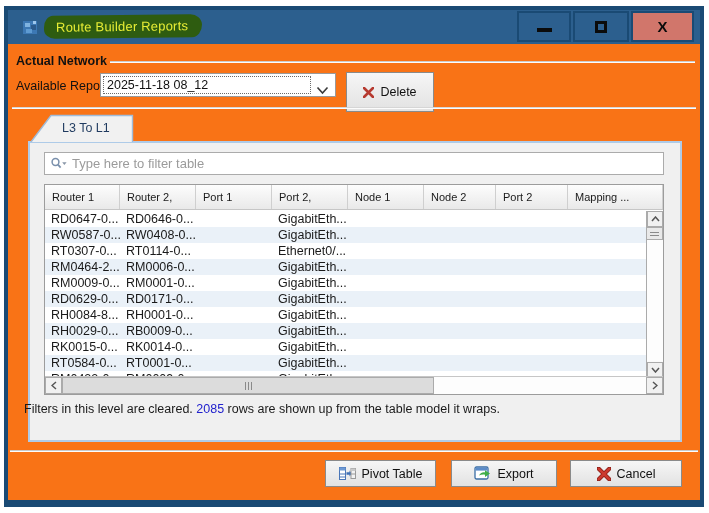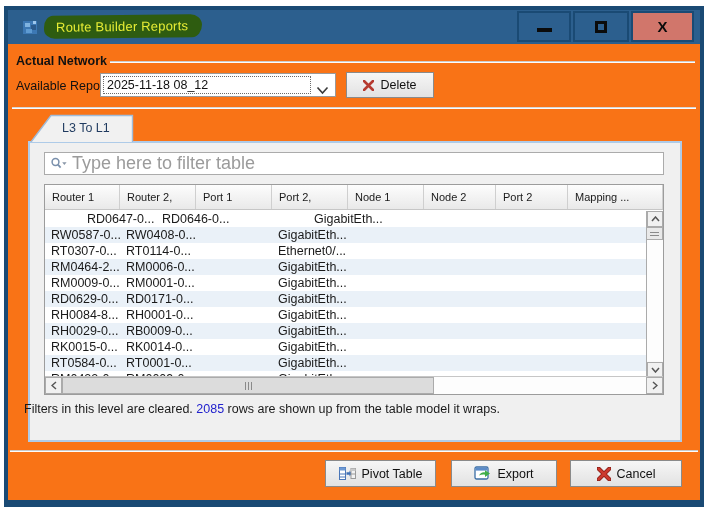--- a/index.html
+++ b/index.html
@@ -33,35 +33,35 @@
   .reports-label { position:absolute; left:8px; top:69px; font-size:12.5px; color:#111; }
   .combo { position:absolute; left:92px; top:63px; width:236px; height:24px; background:#fff;
            border:1px solid #999; cursor:pointer;padding-left:36px; }
   .combo-focus { position:absolute; left:2px; top:2px; right:24px; bottom:2px;
                  border:1px dotted #6B6B6B; display:flex; align-items:center; padding-left:3px; }
   .combo-text { font-size:12.5px; color:#111; white-space:nowrap; }
   .combo-arrow { position:absolute; right:6px; top:7px; }
   .btn { background:linear-gradient(#F6F6F6,#E2E2E2); border:1px solid #8A8A8A;
          display:flex; align-items:center; justify-content:center; gap:6px;
          font-size:12.5px; color:#111; cursor:pointer; }
-  .btn-delete { position:absolute; left:338px; top:62px; width:88px; height:26px;align-items:center; }
+  .btn-delete { position:absolute; left:338px; top:62px; width:88px; height:40px;align-items:center; }
   .hr1 { position:absolute; left:4px; top:97px; width:684px; height:2px;
          border-top:1px solid #D6D6D6; border-bottom:1px solid #FCFCFC; }
 
   
   .tab { position:absolute; left:22px; top:104px; width:104px; height:28px; cursor:pointer; }
   .tab-label { position:absolute; left:32px; top:7px; font-size:12.5px; color:#1F3A5F; }
   .panel { position:absolute; left:20px; top:131px; width:654px; height:301px;
            border:2px solid #AECBE8; background:#F0F0F0; }
 
   
   .filter-box { position:absolute; left:36px; top:142px; width:620px; height:23px;
                 background:#fff; border:1px solid #ABABAB; display:flex; align-items:center; }
   .filter-icon { margin:0 4px 0 5px; display:flex; align-items:center; }
-  .filter-input { flex:1; border:none; outline:none; font-size:18px; color:#333;
+  .filter-input { flex:1; border:none; outline:none; font-size:13px; color:#333;
                   font-family:"Liberation Sans","DejaVu Sans",sans-serif; background:transparent; }
   .filter-input::placeholder { color:#9B9B9B; opacity:1; }
 
   
   .table { position:absolute; left:36px; top:174px; width:620px; height:211px;
            border:1px solid #9C9C9C; background:#fff; }
   .thead { position:absolute; left:0; top:0; width:618px; height:25px; display:flex;
            background:linear-gradient(#FDFDFD,#E9E9E9); border-bottom:1px solid #C6C6C6; }
   .th { height:100%; display:flex; align-items:center; padding-left:7px; font-size:11px;
         color:#1A1A1A; border-right:1px solid #CFCFCF; white-space:nowrap; overflow:hidden; cursor:pointer; }
@@ -179,21 +179,21 @@
           <div class="th" style="width: 76px;">Router 2,</div>
           <div class="th" style="width: 76px;">Port 1</div>
           <div class="th" style="width: 76px;">Port 2,</div>
           <div class="th" style="width: 76px;">Node 1</div>
           <div class="th" style="width: 72px;">Node 2</div>
           <div class="th" style="width: 72px;">Port 2</div>
           <div class="th" style="flex: 1 1 0%;">Mapping ...</div>
         </div>
       <div class="tbody">
           <div class="tr">
-            <div class="td" style="width: 75px; margin-left: 36px;">RD0647-0...</div>
+            <div class="td" style="width: 75px;">RD0647-0...</div>
             <div class="td" style="width: 76px;">RD0646-0...</div>
             <div class="td" style="width: 76px;"></div>
             <div class="td" style="width: 76px;">GigabitEth...</div>
             <div class="td" style="width: 76px;"></div>
             <div class="td" style="width: 72px;"></div>
             <div class="td" style="width: 72px;"></div>
             <div class="td" style="flex: 1 1 0%;"></div>
           </div>
           <div class="tr alt">
             <div class="td" style="width: 75px;">RW0587-0...</div>

